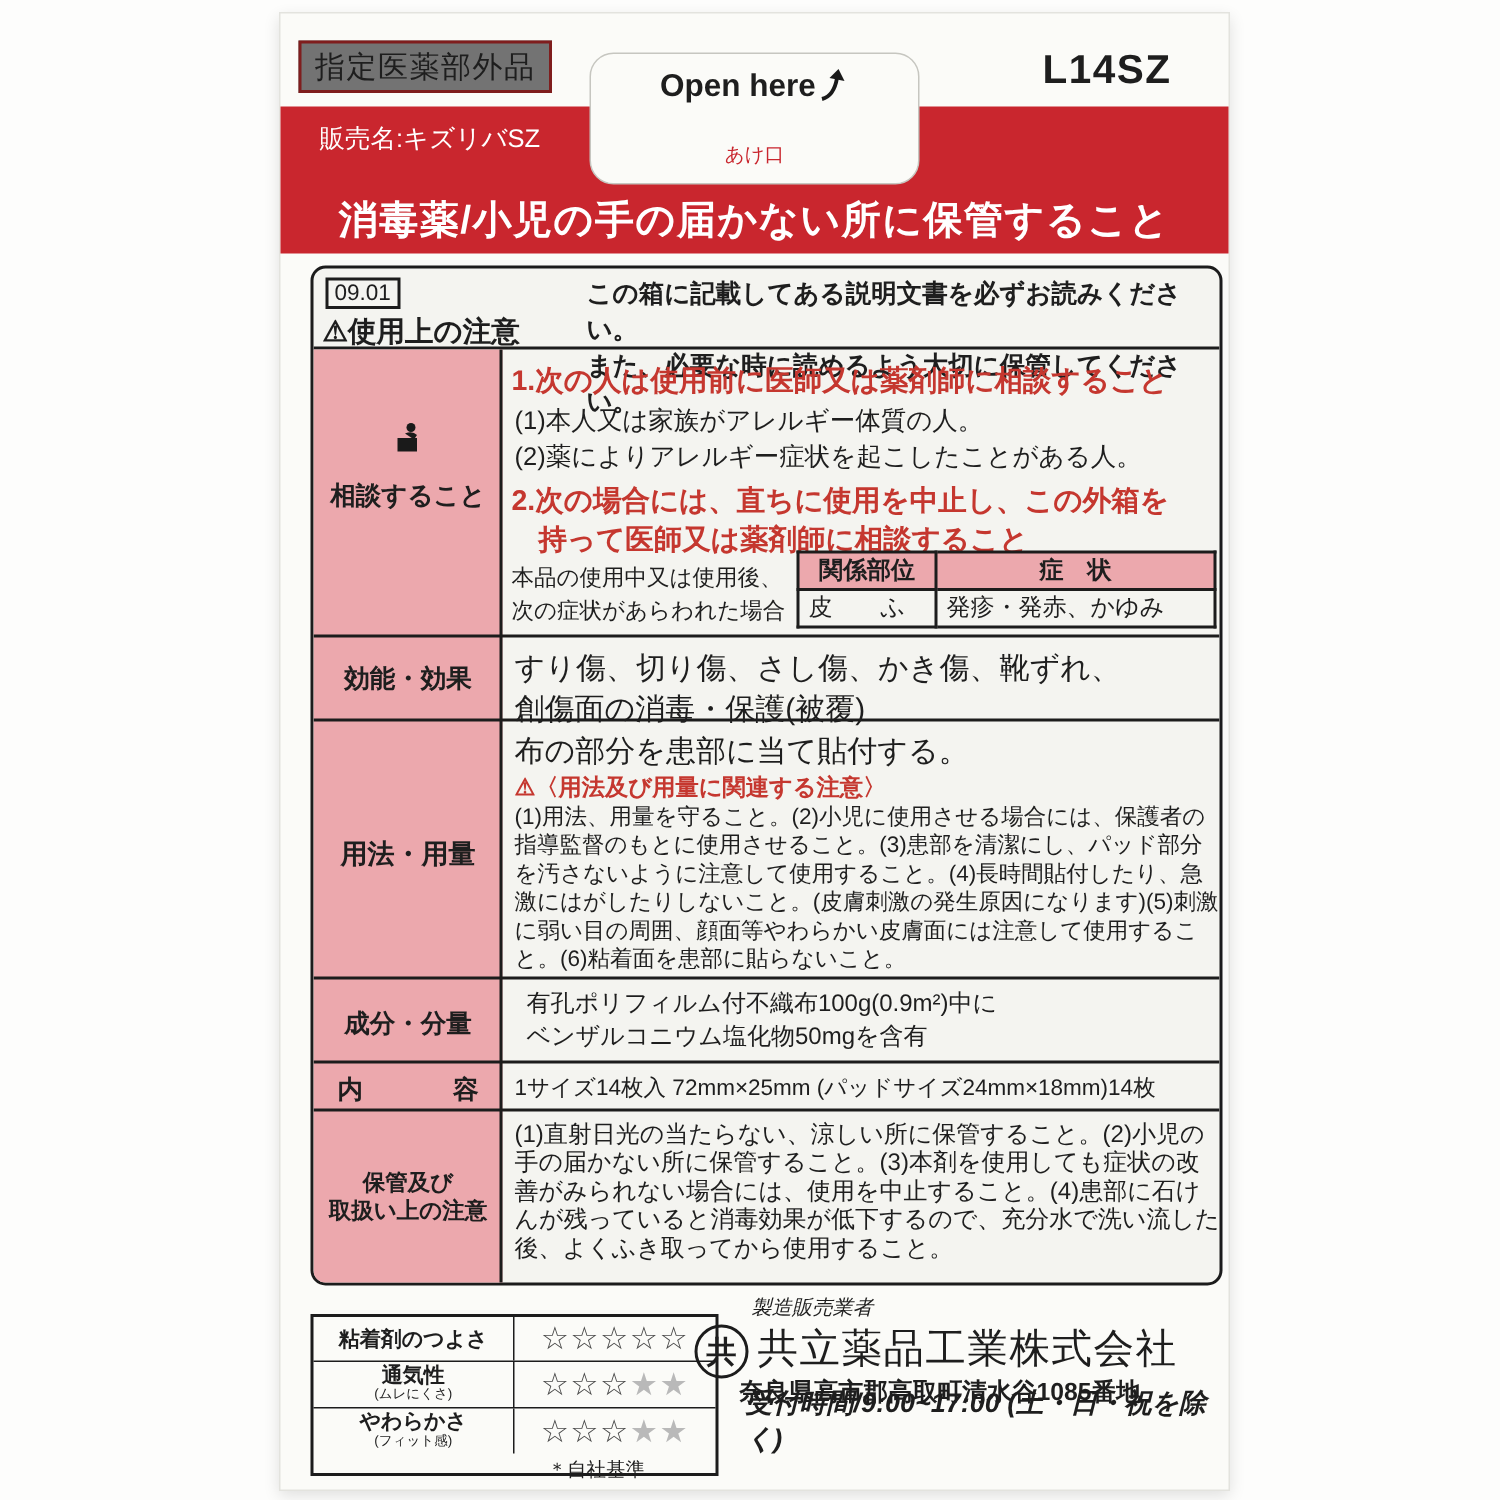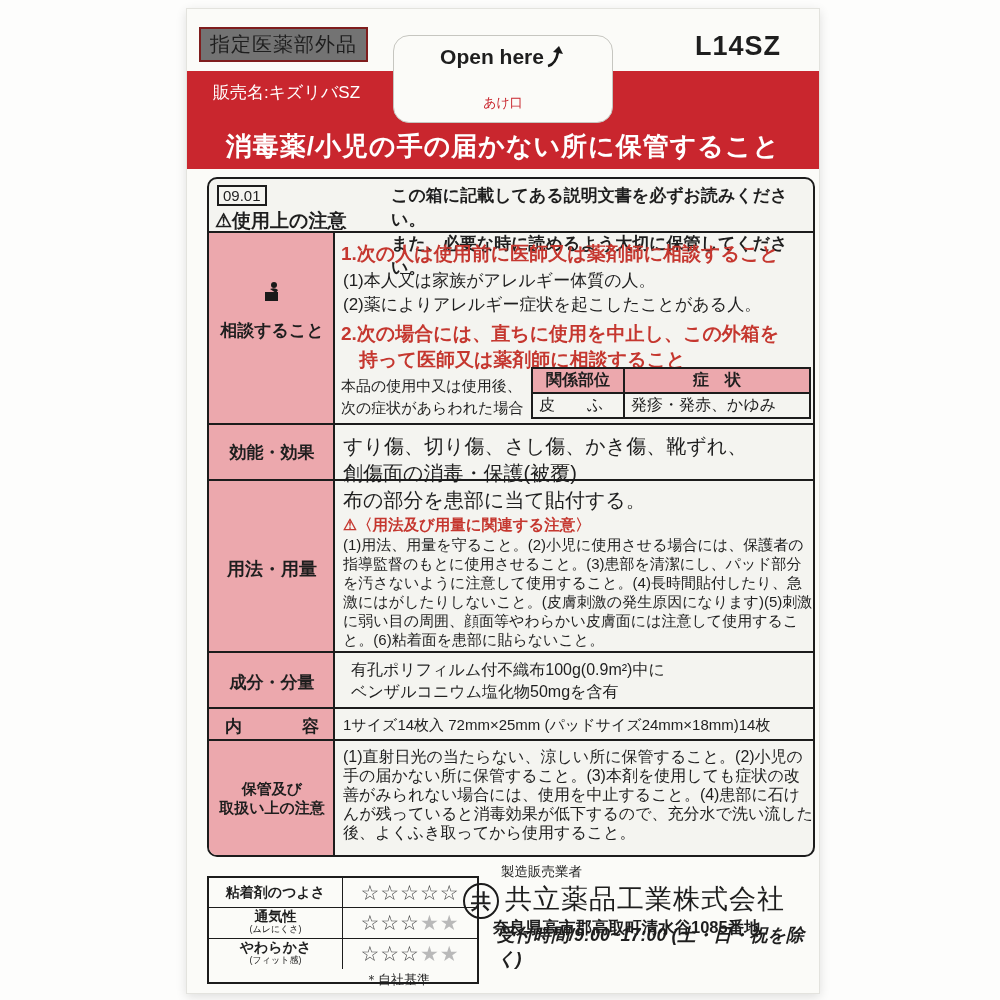--- a/index.html
+++ b/index.html
@@ -44,21 +44,21 @@
   .stars-filled  { color:#b9b9b9; }
   
   .ratetable { position:absolute; left:20px; top:867px; width:272px; height:108px; border:2px solid #1c1c1c; }
   .raterow { position:relative; width:100%; height:29.3%; border-bottom:1px solid #1c1c1c; display:flex; }
   .raterow:last-child { border-bottom:none; }
   .ratelabel { width:134px; border-right:1px solid #1c1c1c; display:flex; flex-direction:column;
                align-items:center; justify-content:center; font-size:14px; font-weight:600; line-height:13px; }
   .ratelabel .sub { font-size:9px; font-weight:normal; }
   .ratestars { flex:1; display:flex; align-items:center; justify-content:center; font-size:21px; letter-spacing:1px; }
   .ratenote { position:absolute; left:178px; top:962px; font-size:13px; }
-  .mfr-role { position:absolute; left:314px; top:854px; font-size:13.5px; }
+  .mfr-role { position:absolute; left:314px; top:854px; font-size:13.5px;font-style:italic; }
   .logo { position:absolute; left:276px; top:874px; width:36px; height:36px; border:2.5px solid #1c1c1c;
           border-radius:50%; display:flex; align-items:center; justify-content:center;
           font-size:20px; font-weight:bold; }
   .company { position:absolute; left:318px; top:872px; font-size:27px; letter-spacing:1px; }
   .address { position:absolute; left:306px; top:908px; font-size:16.5px; font-weight:600; }
   .phoneline { position:absolute; left:306px; top:932px; font-size:18px; font-weight:600; }
   .phoneline .num { font-size:22px; font-weight:bold; }
   .hours { position:absolute; left:310px; top:914px; font-size:18px; font-weight:600;font-style:italic; }
 </style>
 </head>

